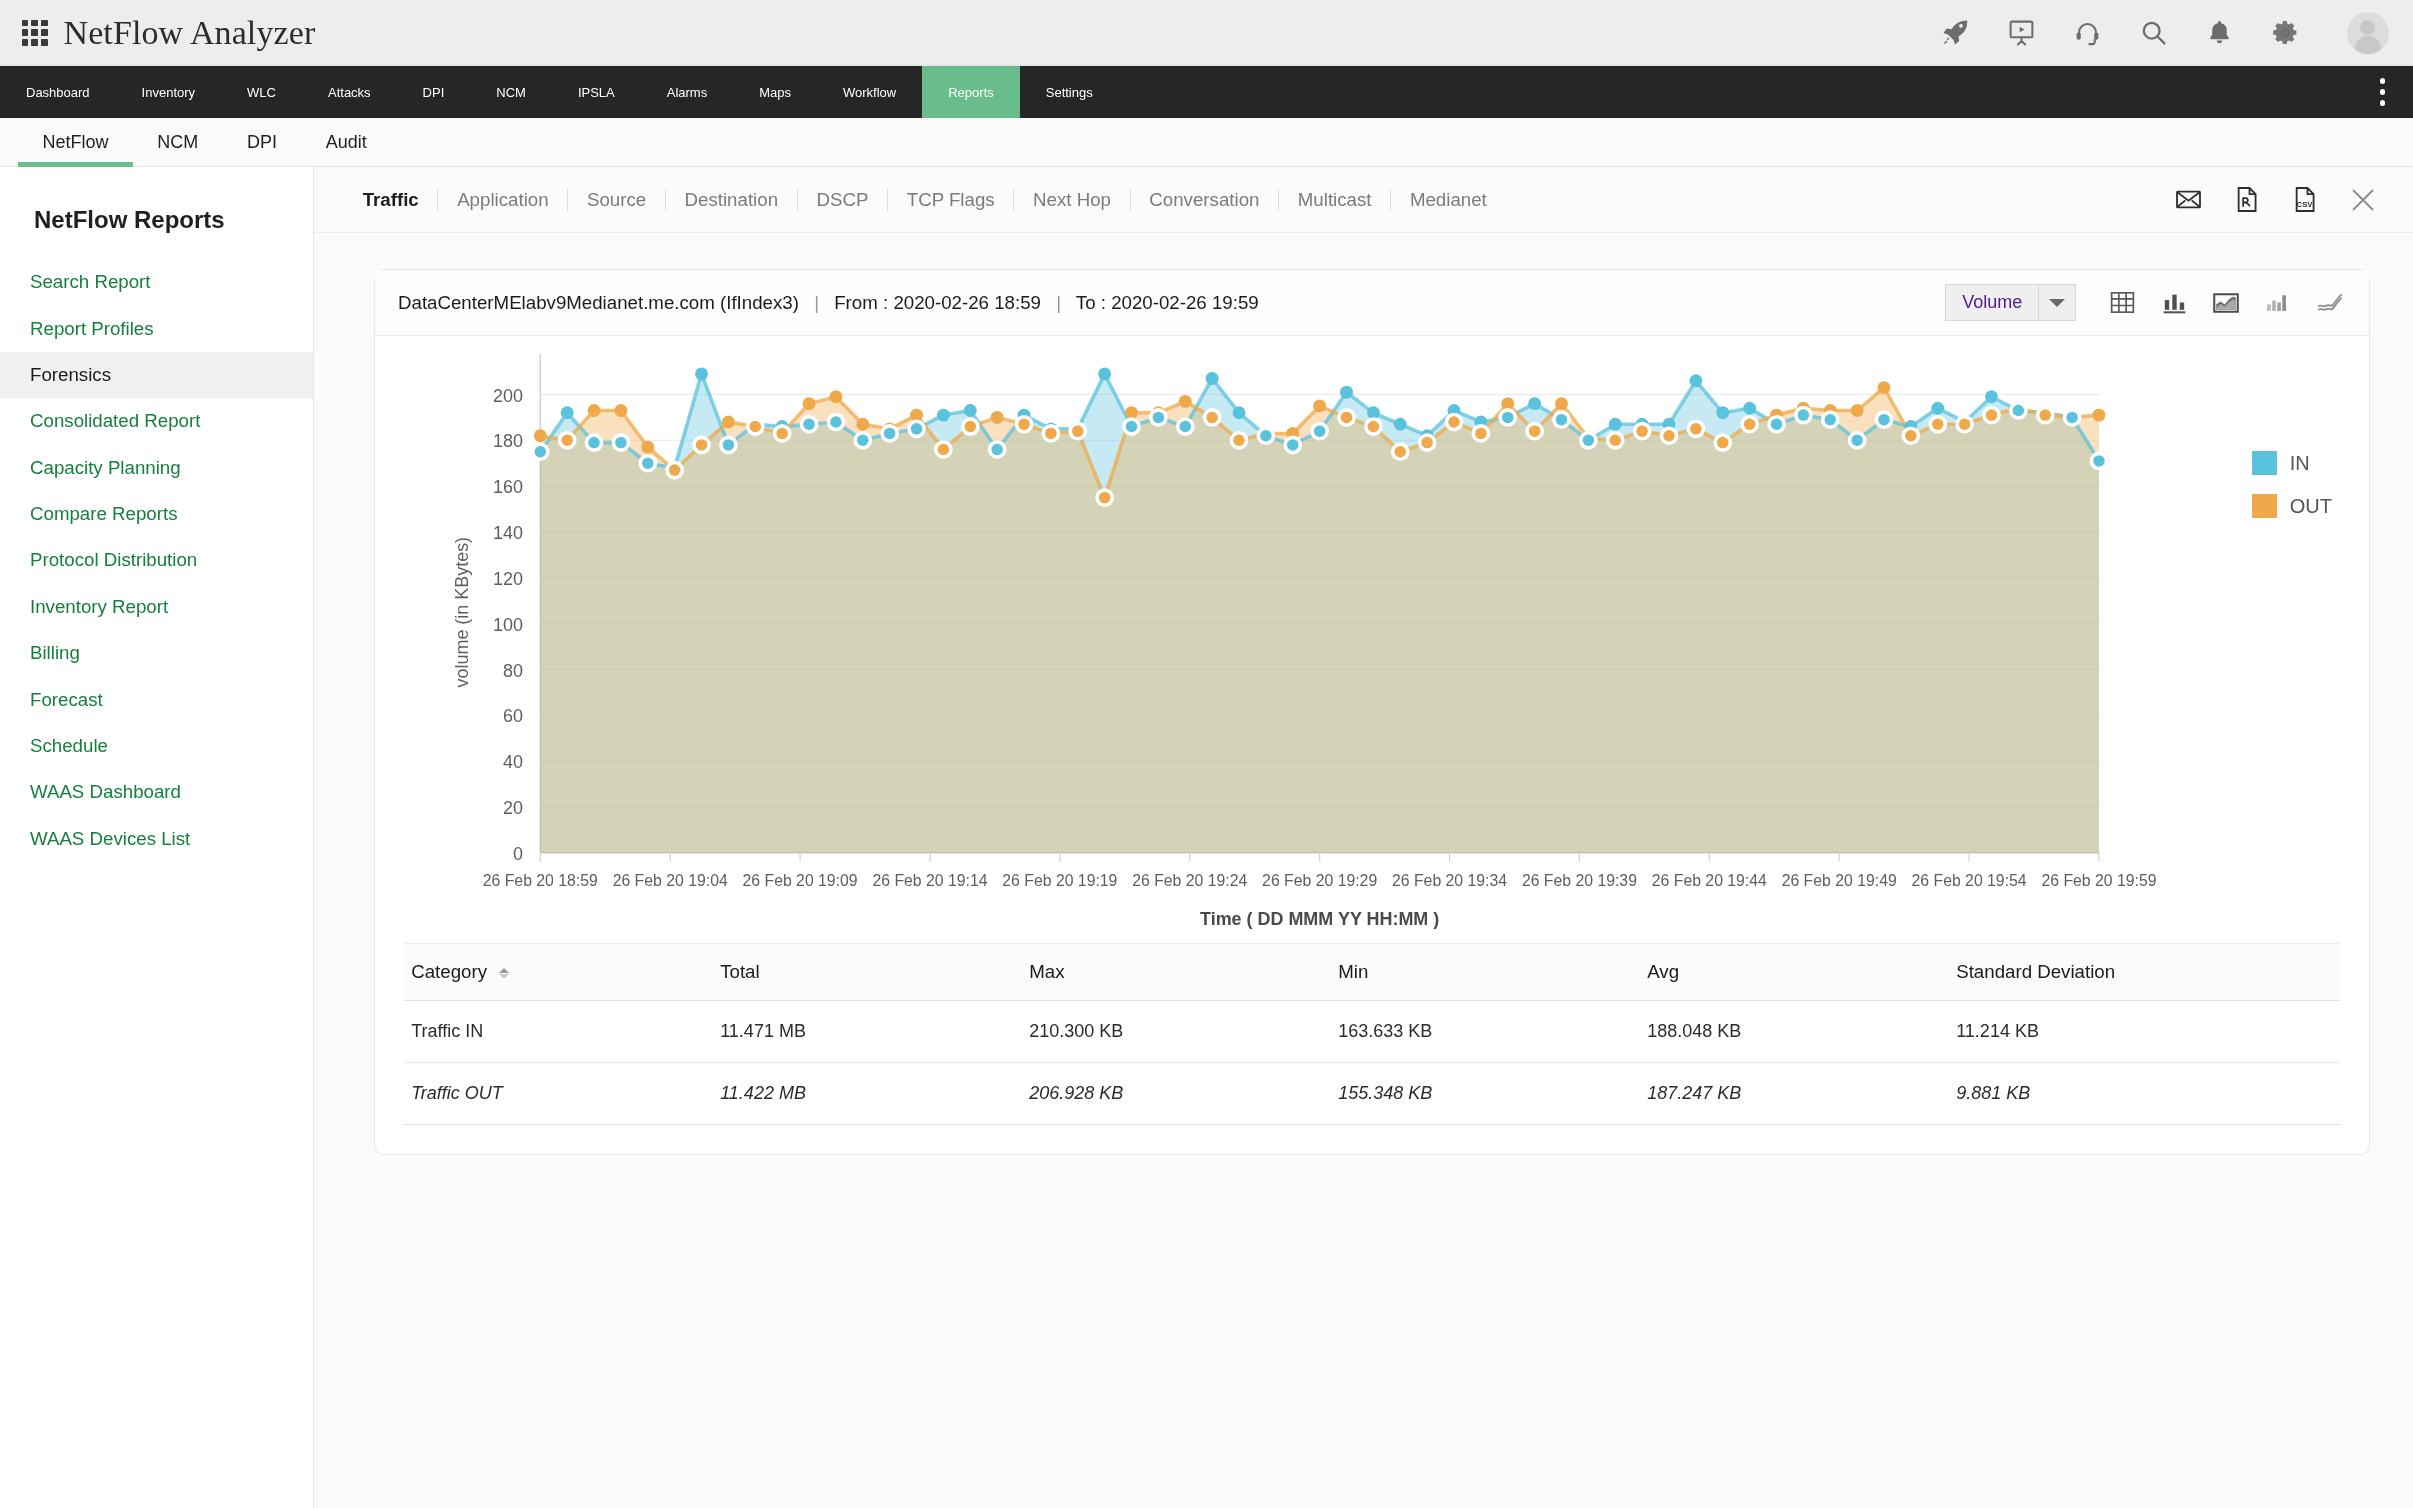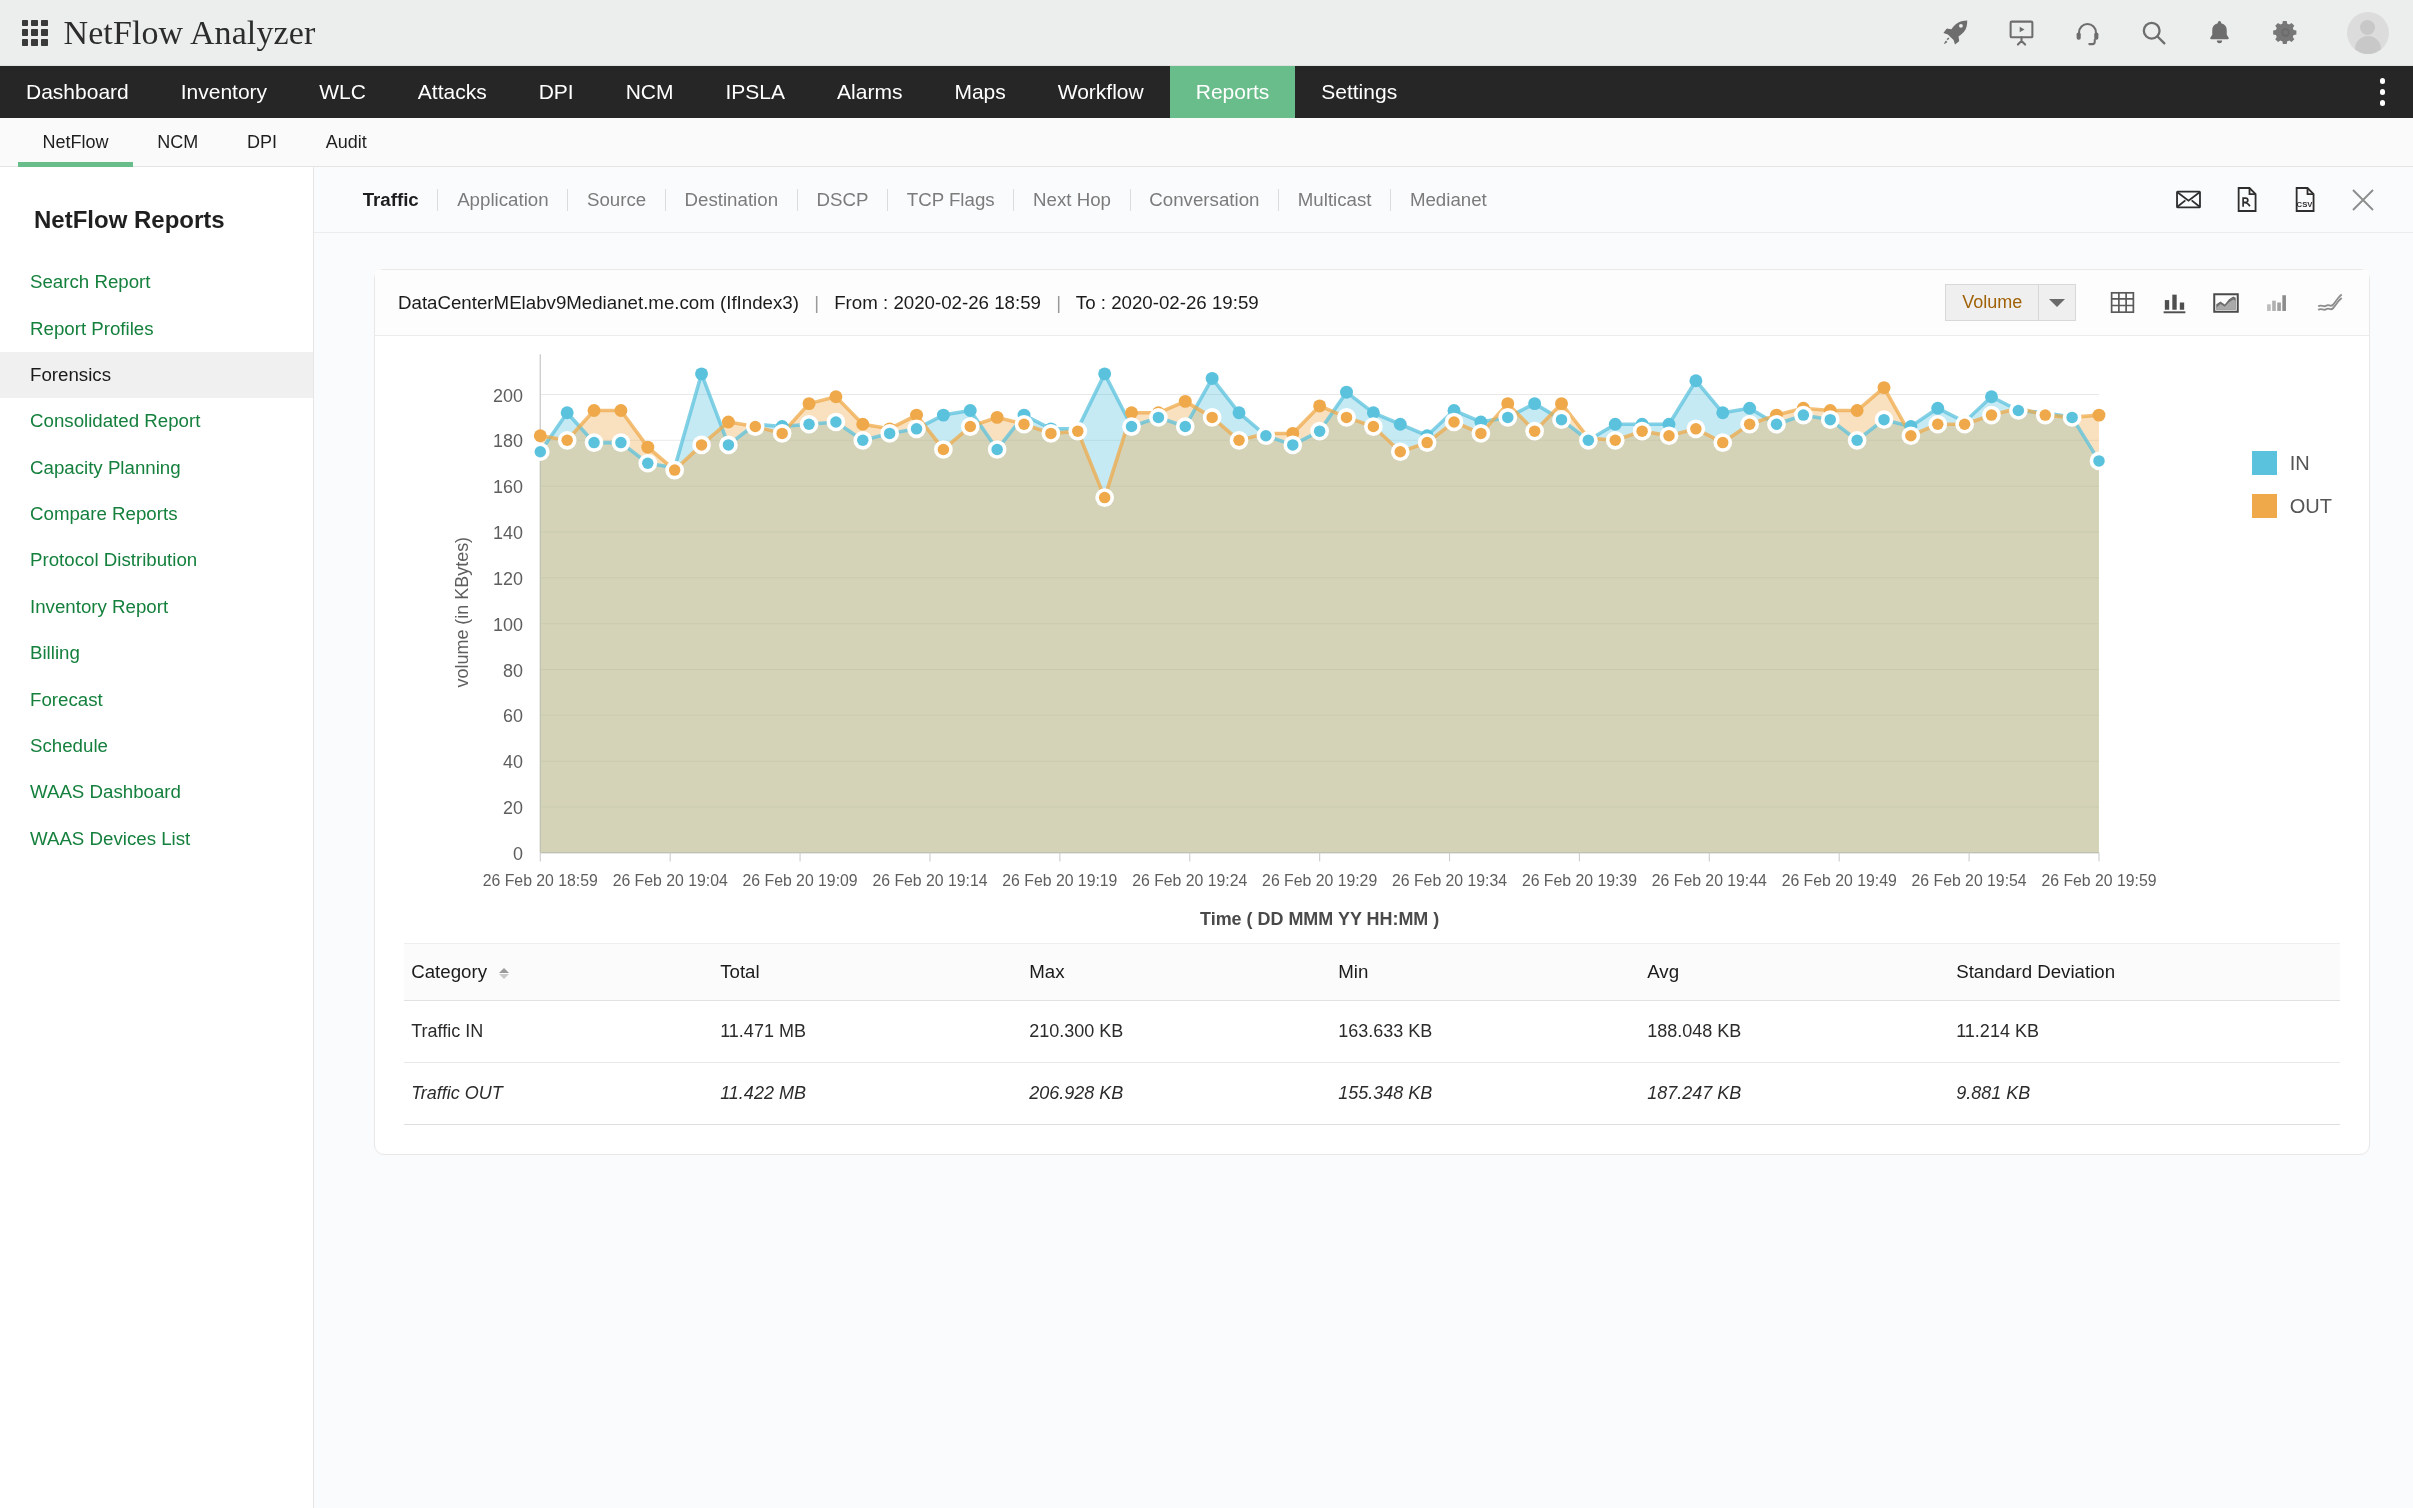--- a/index.html
+++ b/index.html
@@ -31,21 +31,21 @@
   .avatar { width:42px; height:42px; border-radius:50%; background:#dcdcdc;
     display:flex; align-items:flex-end; justify-content:center; overflow:hidden; margin-left:10px; }
   .avatar-inner { position:relative; width:42px; height:42px; }
   .avatar-inner .a-head { position:absolute; top:8px; left:13.6px; width:15px; height:15px; border-radius:50%; background:#c8c8c8; }
   .avatar-inner .a-body { position:absolute; top:24.4px; left:8px; width:26.6px; height:18.7px; border-radius:13.6px 13.6px 0 0; background:#c8c8c8; }
 
   
   .mainnav { height:52px; background:#262626; display:flex; align-items:stretch; position:relative; }
   .mainnav .nav-item {
     display:flex; align-items:center; justify-content:center;
-    color:#ffffff; font-size:21px; padding:0 26px; cursor:pointer;
+    color:#ffffff; font-size:13px; padding:0 26px; cursor:pointer;
     white-space:nowrap;
   }
   .mainnav .nav-item.active { background:#69bd8a; }
   .mainnav .kebab { position:absolute; right:14.4px; top:0; bottom:0; width:32px;
      display:flex; flex-direction:column; align-items:center; justify-content:center; gap:5px; }
   .mainnav .kebab span { width:5.7px; height:5.7px; border-radius:50%; background:#fff; display:block; }
 
   
   .subnav { height:49px; background:#fafafa; display:flex; align-items:stretch;
      border-bottom:0.7px solid #e4e4e4;padding-left:18px; }
@@ -76,21 +76,21 @@
   .ctab-icons .cicon { width:32px; height:32px; display:flex; align-items:center; justify-content:center; color:#2e2e2e; cursor:pointer; }
 
   
   .panel { margin:36px 43px 0 60px; background:#ffffff; border:0.7px solid #e8e8e8; border-radius:10px; }
   .panel-head { height:66px; display:flex; align-items:center; padding:0 23px 0 23px;
      border-bottom:0.7px solid #ececec; background:#fdfdfd; }
   .panel-title { font-size:18.7px; color:#1b1b1b; white-space:nowrap; }
   .panel-title .sep { color:#9a9a9a; padding:0 10px; }
   .panel-head-spacer { flex:1; }
   .volume-select { display:flex; height:37px; border:0.7px solid #d8d8d8; background:#efefef; }
-  .volume-select .vlabel { display:flex; align-items:center; padding:0 16px; font-size:18px; color:#a16207; }
+  .volume-select .vlabel { display:flex; align-items:center; padding:0 16px; font-size:18px; color:#4c1d95; }
   .volume-select .vcaret { width:37px; border-left:0.7px solid #d8d8d8; display:flex; align-items:center; justify-content:center; }
   .caret-dn { width:0; height:0; border-left:8px solid transparent; border-right:8px solid transparent; border-top:8.6px solid #6a6a6a; }
   .chart-type-icons { display:flex; align-items:center; gap:18.7px; margin-left:30px; }
   .chart-type-icons .ctico { width:33px; height:33px; display:flex; align-items:center; justify-content:center; cursor:pointer; }
 
   .chart-area { position:relative; padding:14.4px 0 0 0; height:603px; }
   svg.chart { display:block; }
 
   
   .tbl-wrap { padding:4.3px 29px 29px 29px; }

